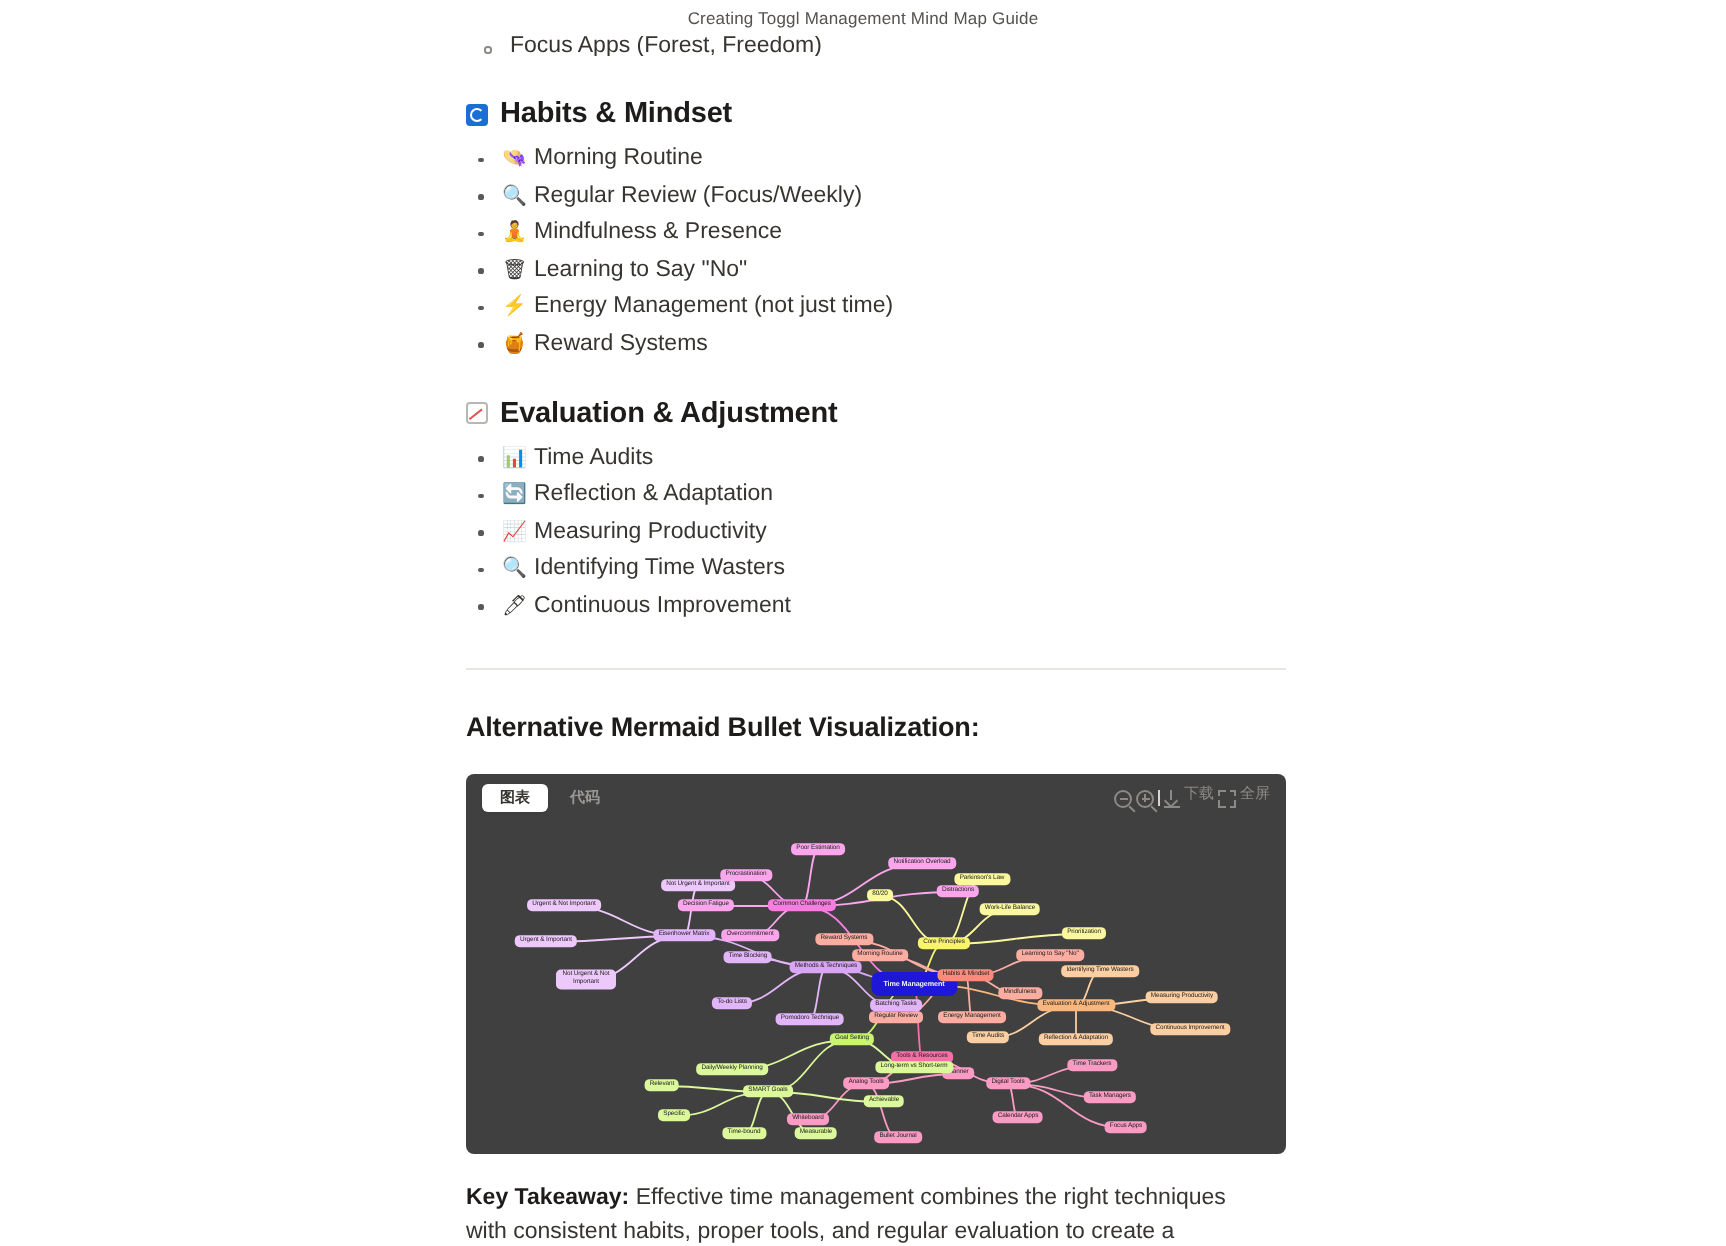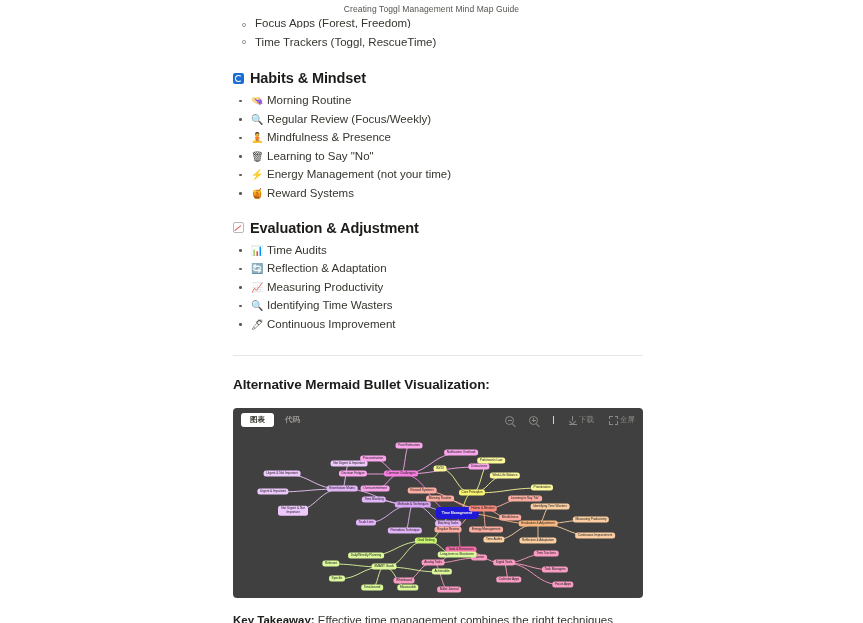--- a/index.html
+++ b/index.html
@@ -172,23 +172,24 @@
   }
   .tab.active {
     background: #ffffff;
     color: #37352f;
     box-shadow: 0 1px 2px rgba(0,0,0,.07);
   }
   .tool-right {
     margin-left: auto;
     display: flex;
     align-items: flex-start;
-    gap: 15px;
+    gap: 2px;
     color: #8d8a85;
     font-size: 7.5px;
+    font-family: Liberation Mono, monospace;
   }
   .ibtn { display: flex; align-items: center; gap: 2px; line-height: 1; }
   .mag {
     width: 9px; height: 9px;
     border: 1px solid #8d8a85;
     border-radius: 50%;
     position: relative;
     display: inline-block;
   }
   .mag::after {
@@ -287,24 +288,20 @@
 
 <div class="win-title">Creating Toggl Management Mind Map Guide</div>
 
 <div class="doc">
 
   <div>
     <div class="sub-item clipped">
       <span class="dot"></span>
       <span>Focus Apps (Forest, Freedom)</span>
     </div>
-    <div class="sub-item" style="margin-top:7px;">
-      <span class="dot"></span>
-      <span>Time Trackers (Toggl, RescueTime)</span>
-    </div>
   </div>
 
   <div class="sec-wrap first">
     <h2 class="section">
       <span class="emoji sq blue"></span>
       <span>Habits &amp; Mindset</span>
     </h2>
     <ul class="blist">
       <li>
         <span class="bdot"></span>
@@ -322,21 +319,21 @@
         <span>Mindfulness &amp; Presence</span>
       </li>
       <li>
         <span class="bdot"></span>
         <span class="ic">🗑</span>
         <span>Learning to Say "No"</span>
       </li>
       <li>
         <span class="bdot"></span>
         <span class="ic">⚡</span>
-        <span>Energy Management (not your time)</span>
+        <span>Energy Management (not just time)</span>
       </li>
       <li>
         <span class="bdot"></span>
         <span class="ic">🍯</span>
         <span>Reward Systems</span>
       </li>
     </ul>
   </div>
 
   <div class="sec-wrap">

